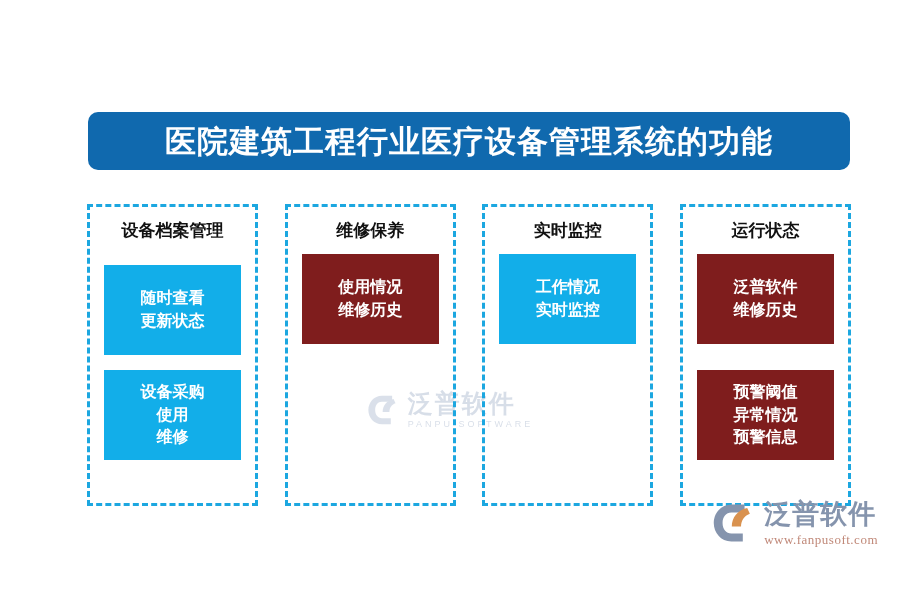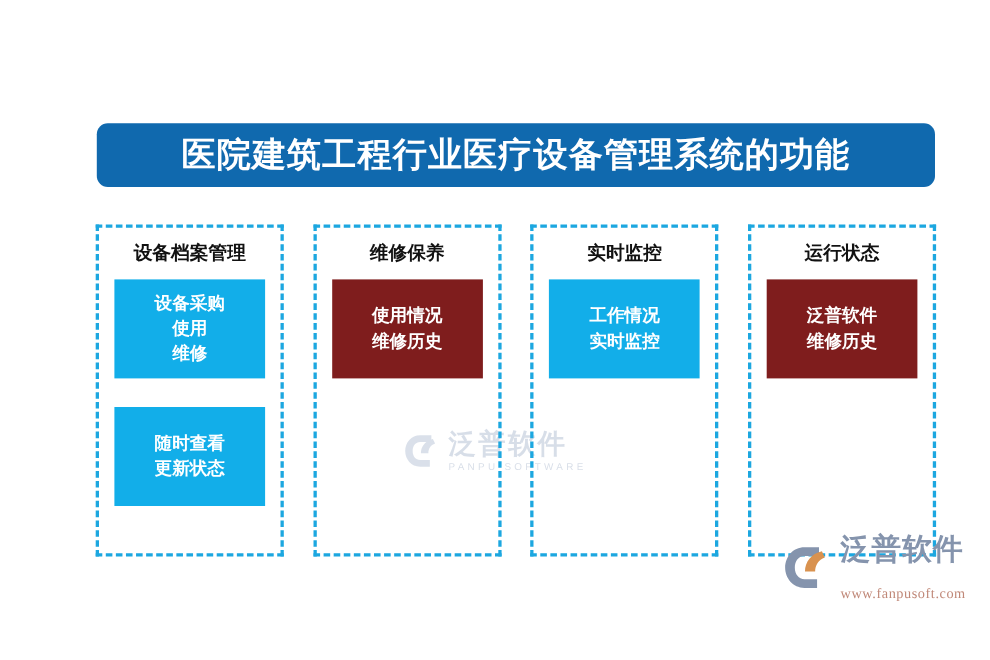--- a/index.html
+++ b/index.html
@@ -170,21 +170,21 @@
     color: #8594ad;
     letter-spacing: 1px;
     line-height: 1;
     font-family: "DejaVu Sans", "Liberation Sans", sans-serif;
   }
   .logo-url {
     font-size: 13px;
     color: #c08878;
     letter-spacing: 0.5px;
     line-height: 1;
-    margin-top: 20px;
+    margin-top: 6px;
     font-family: "Liberation Serif", serif;
   }
 </style>
 </head>
 <body>
 
 <div id="canvas">
 
   <div class="title-bar">
     <span class="title-text">医院建筑工程行业医疗设备管理系统的功能</span>
@@ -202,29 +202,29 @@
         <span class="wm-cn">泛普软件</span>
         <span class="wm-en">PANPU SOFTWARE</span>
       </div>
     </div>
   </div>
 
   <div class="columns">
 
     <div class="column">
       <div class="col-header">设备档案管理</div>
+      <div class="box light box-bottom">
+        <span class="box-line">随时查看</span>
+        <span class="box-line">更新状态</span>
+      </div>
       <div class="box light box-top">
         <span class="box-line">设备采购</span>
         <span class="box-line">使用</span>
         <span class="box-line">维修</span>
       </div>
-      <div class="box light box-bottom">
-        <span class="box-line">随时查看</span>
-        <span class="box-line">更新状态</span>
-      </div>
     </div>
 
     <div class="column">
       <div class="col-header">维修保养</div>
       <div class="box dark box-top">
         <span class="box-line">使用情况</span>
         <span class="box-line">维修历史</span>
       </div>
     </div>
 
@@ -234,20 +234,25 @@
         <span class="box-line">工作情况</span>
         <span class="box-line">实时监控</span>
       </div>
     </div>
 
     <div class="column">
       <div class="col-header">运行状态</div>
       <div class="box dark box-top">
         <span class="box-line">泛普软件</span>
         <span class="box-line">维修历史</span>
+      </div>
+      <div class="box dark box-bottom">
+        <span class="box-line">预警阈值</span>
+        <span class="box-line">异常情况</span>
+        <span class="box-line">预警信息</span>
       </div>
     </div>
 
   </div>
 
   <div class="logo">
     <div class="logo-mark">
       <svg viewBox="0 0 100 100" width="44" height="44" aria-hidden="true">
         <path d="M44 8 C20 8 4 28 4 50 C4 72 20 92 44 92 L70 92 L70 74 L44 74 C32 74 24 64 24 50 C24 36 32 26 44 26 L74 26 L74 8 Z" fill="#8594ad"></path>
         <path d="M80 16 C58 21 45 38 45 58 L66 58 C66 45 73 34 86 29 Z" fill="#d9924f"></path>

